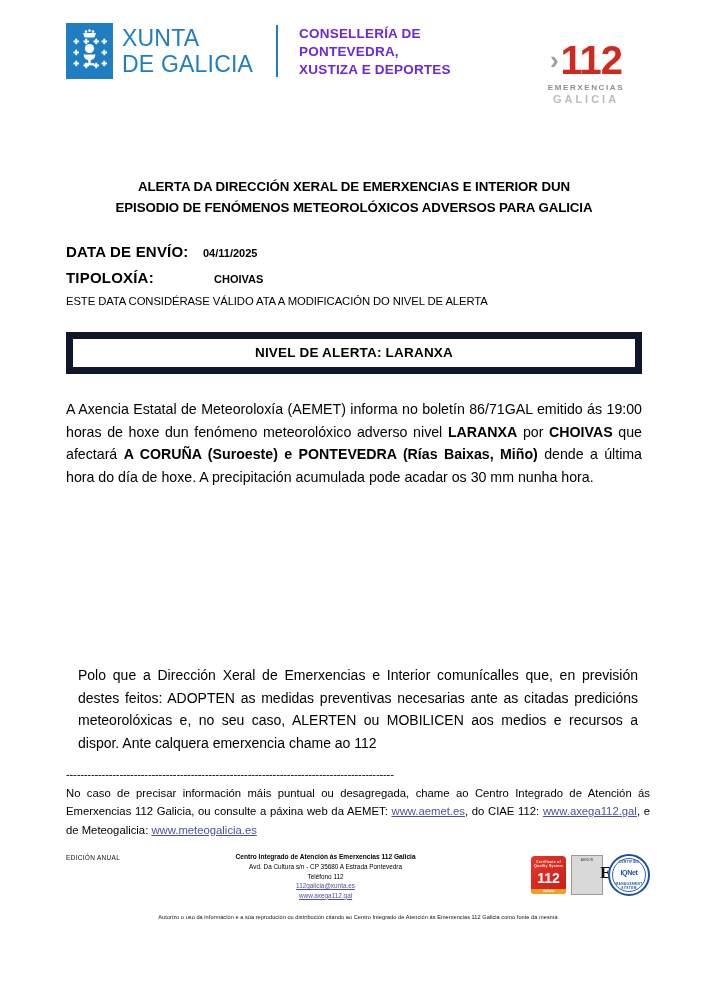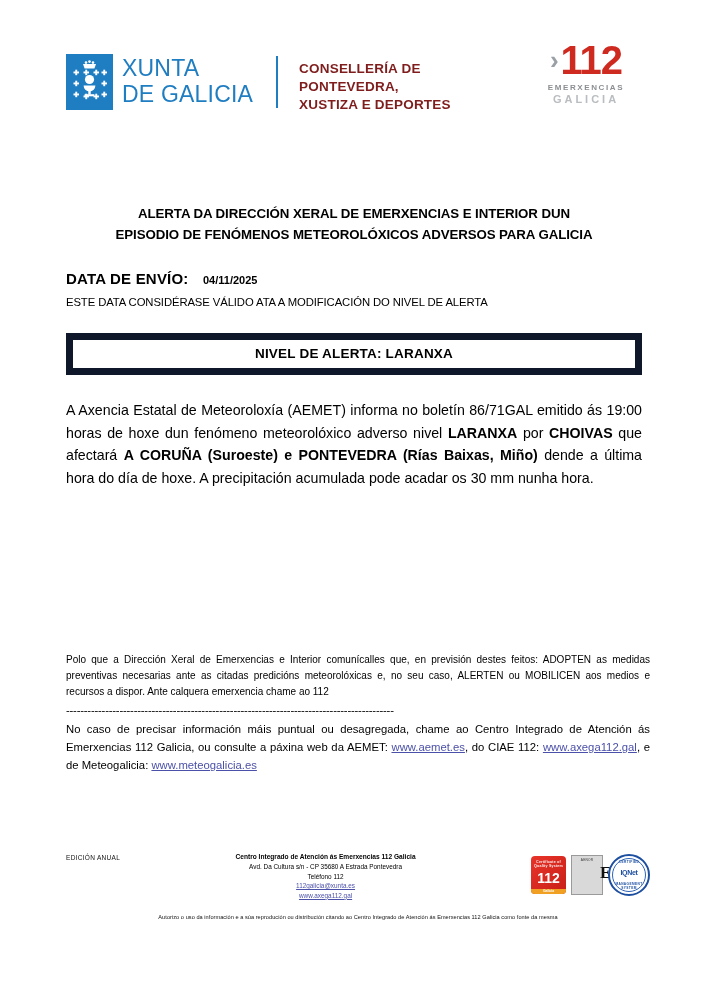--- a/index.html
+++ b/index.html
@@ -20,21 +20,21 @@
     height: 1000px;
     position: relative;
     box-sizing: border-box;
     padding: 0 66px;
   }
 
   
   .header {
     position: relative;
     height: 100px;
-    padding-top: 50px;
+    padding-top: 23px;
     display: flex;
     align-items: flex-start;
   }
   .xunta-block {
     display: flex;
     align-items: center;
     gap: 9px;
   }
   .coat-arms {
     width: 47px;
@@ -57,28 +57,27 @@
   .xunta-words .l1 { font-weight: 400; }
   .xunta-words .l2 { margin-top: 3px; text-align: right; }
   .vbar {
     width: 2px;
     background: #1f7dc1;
     height: 52px;
     margin: 0 12px 0 14px;
     flex: none;
   }
   .conselleria {
-    color: #7f1d1d;
+    color: #6d28d9;
     font-size: 13.5px;
     line-height: 1.32;
     font-weight: 600;
     letter-spacing: 0.2px;
     padding-top: 2px;
     white-space: nowrap;
-    margin-top: 8px;
   }
   .logo112 {
     position: absolute;
     right: 0px;
     top: 40px;
     width: 112px;
     text-align: center;
   }
   .logo112 .row {
     display: flex;
@@ -171,22 +170,22 @@
   .body-text b { font-weight: bold; }
 
   
   .notice {
     position: absolute;
     left: 66px;
     right: 58px;
     top: 652px;
   }
   .notice p {
-    margin: 0;
-    font-size: 10px;
+    margin: 12px;
+    font-size: 14px;
     line-height: 1.62;
     text-align: justify;
   }
   .dashes {
     font-size: 11.3px;
     line-height: 1.35;
     word-break: break-all;
     margin-top: 2px;
     letter-spacing: -0.2px;
   }
@@ -405,20 +404,24 @@
   <div class="doc-title">
     <div>ALERTA DA DIRECCIÓN XERAL DE EMERXENCIAS E INTERIOR DUN</div>
     <div>EPISODIO DE  FENÓMENOS METEOROLÓXICOS ADVERSOS PARA GALICIA</div>
   </div>
 
   <div class="meta">
     <div class="meta-row date">
       <span class="meta-label">DATA DE ENVÍO:</span>
       <span class="meta-value">04/11/2025</span>
     </div>
+    <div class="meta-row type">
+      <span class="meta-label">TIPOLOXÍA:</span>
+      <span class="meta-value">CHOIVAS</span>
+    </div>
     <div class="valid-note">ESTE DATA CONSIDÉRASE VÁLIDO ATA A MODIFICACIÓN DO NIVEL DE ALERTA</div>
   </div>
 
   <div class="alert-box">NIVEL DE ALERTA: LARANXA</div>
 
   <div class="body-text"><span>A Axencia Estatal de Meteoroloxía (AEMET) informa no boletín 86/71GAL emitido ás 19:00 horas de hoxe dun fenómeno meteorolóxico adverso nivel </span><b>LARANXA</b><span> por </span><b>CHOIVAS</b><span> que afectará </span><b>A CORUÑA (Suroeste) e PONTEVEDRA (Rías Baixas, Miño)</b><span>  dende a última hora do día de hoxe. A precipitación acumulada pode acadar os 30 mm nunha hora.</span></div>
 
   <div class="notice">
     <p>Polo que a Dirección Xeral de Emerxencias e Interior comunícalles que, en previsión destes feitos: ADOPTEN as medidas preventivas necesarias ante as citadas predicións meteorolóxicas e, no seu caso, ALERTEN ou MOBILICEN aos medios e recursos a dispor.    Ante calquera emerxencia chame ao 112</p>
     <div class="dashes">--------------------------------------------------------------------------------------------</div>

